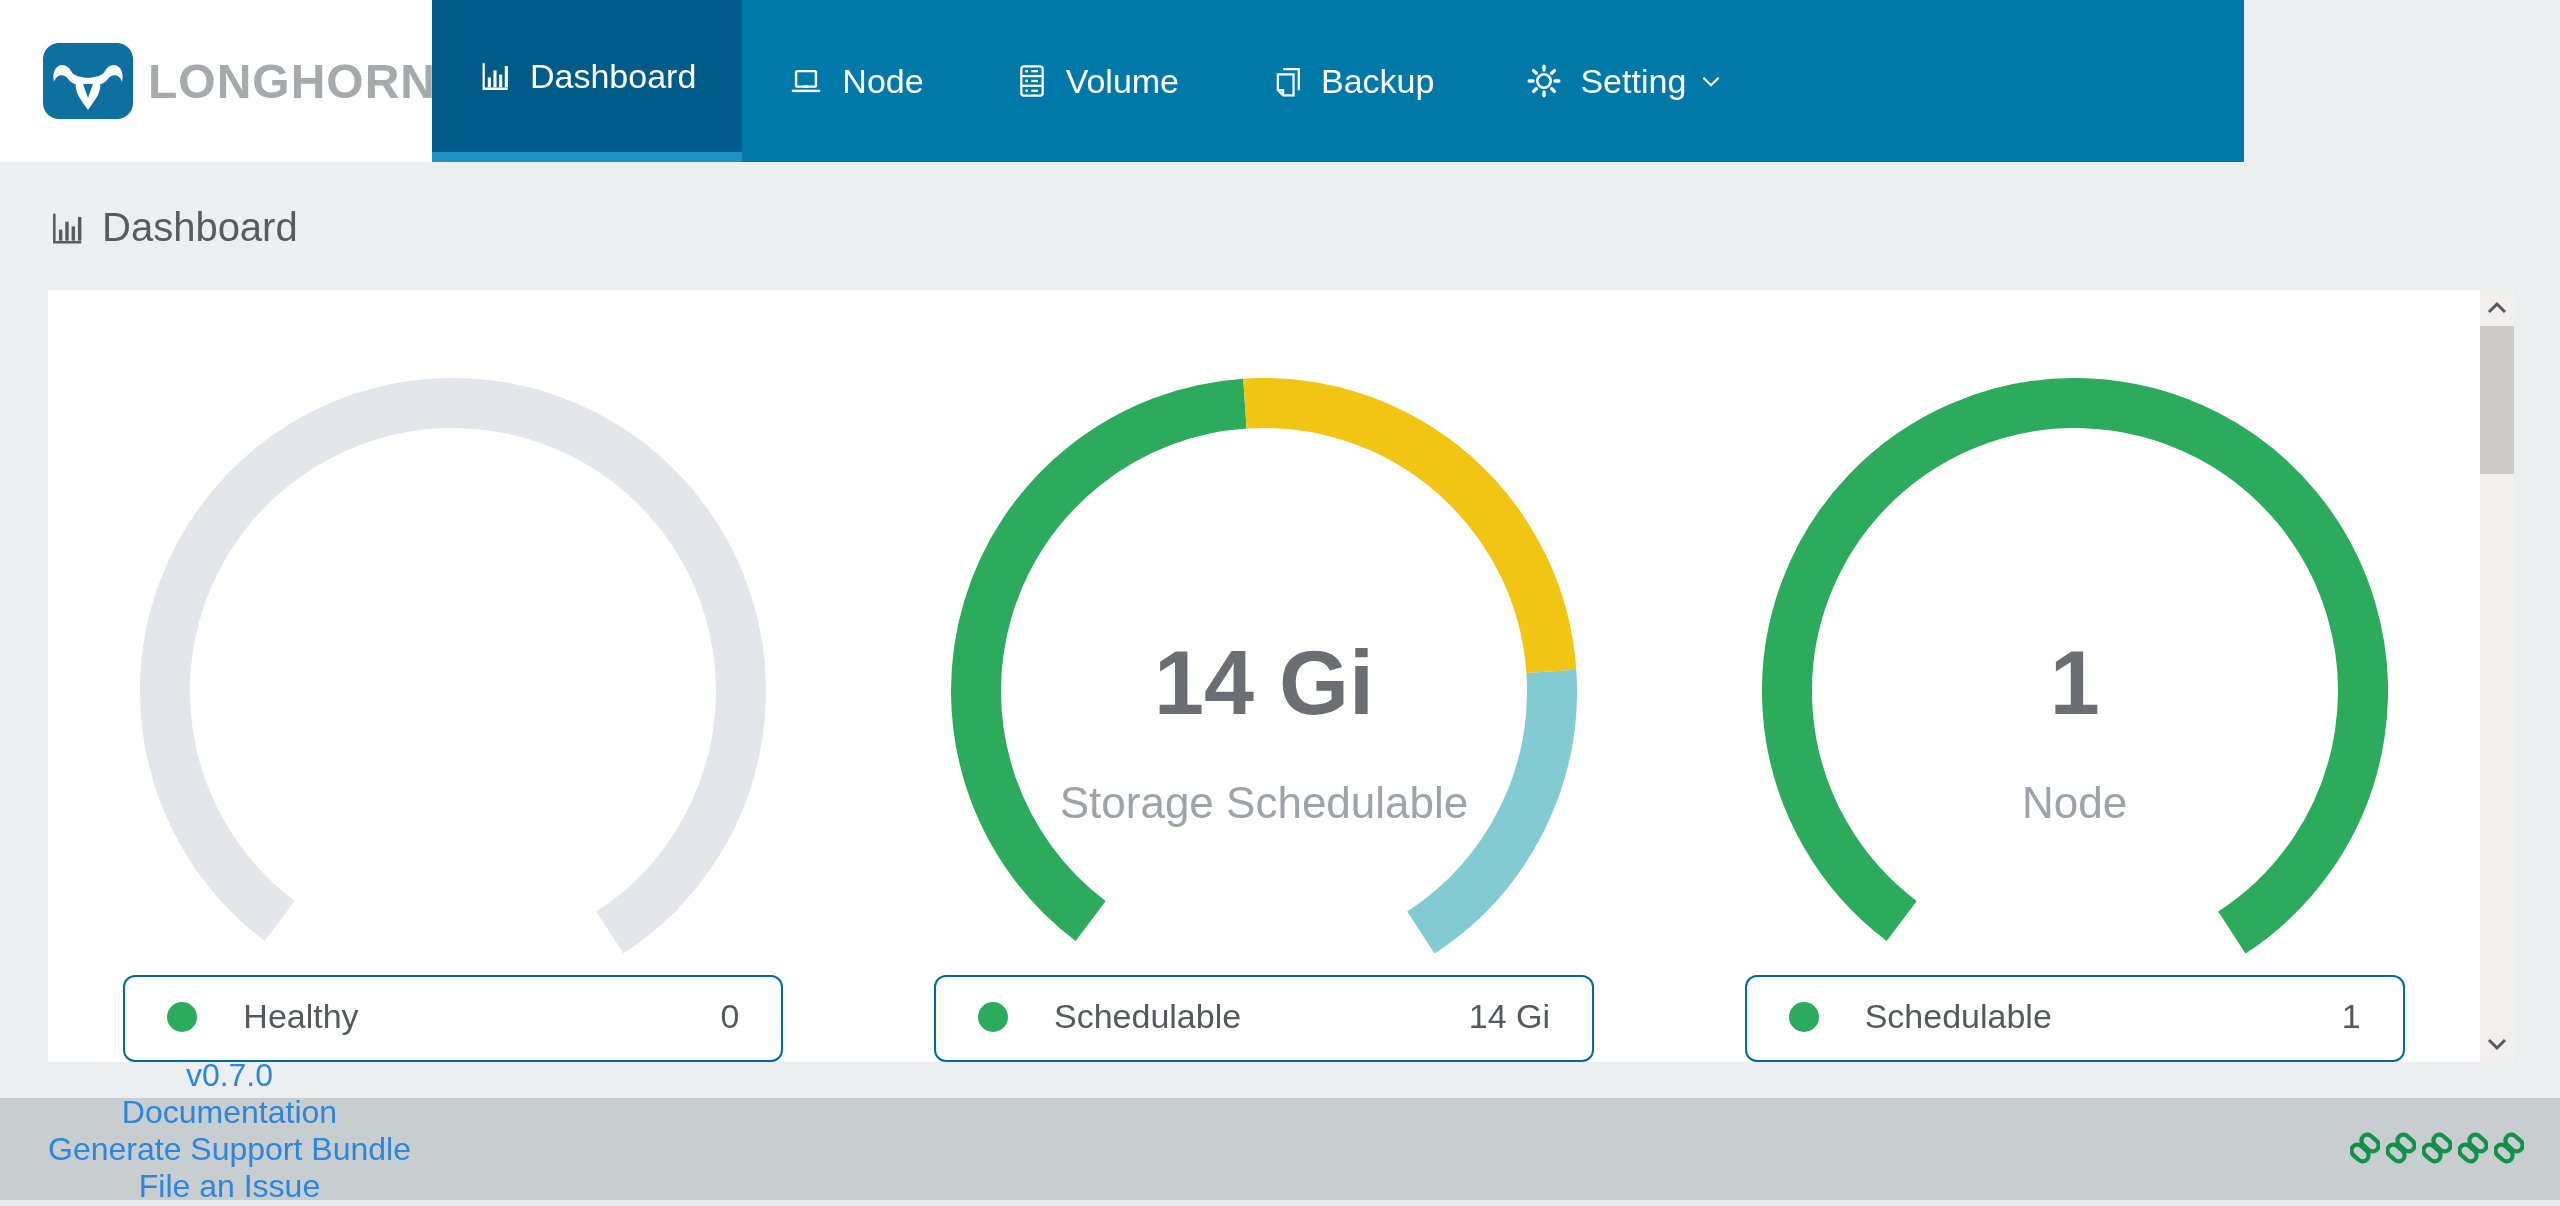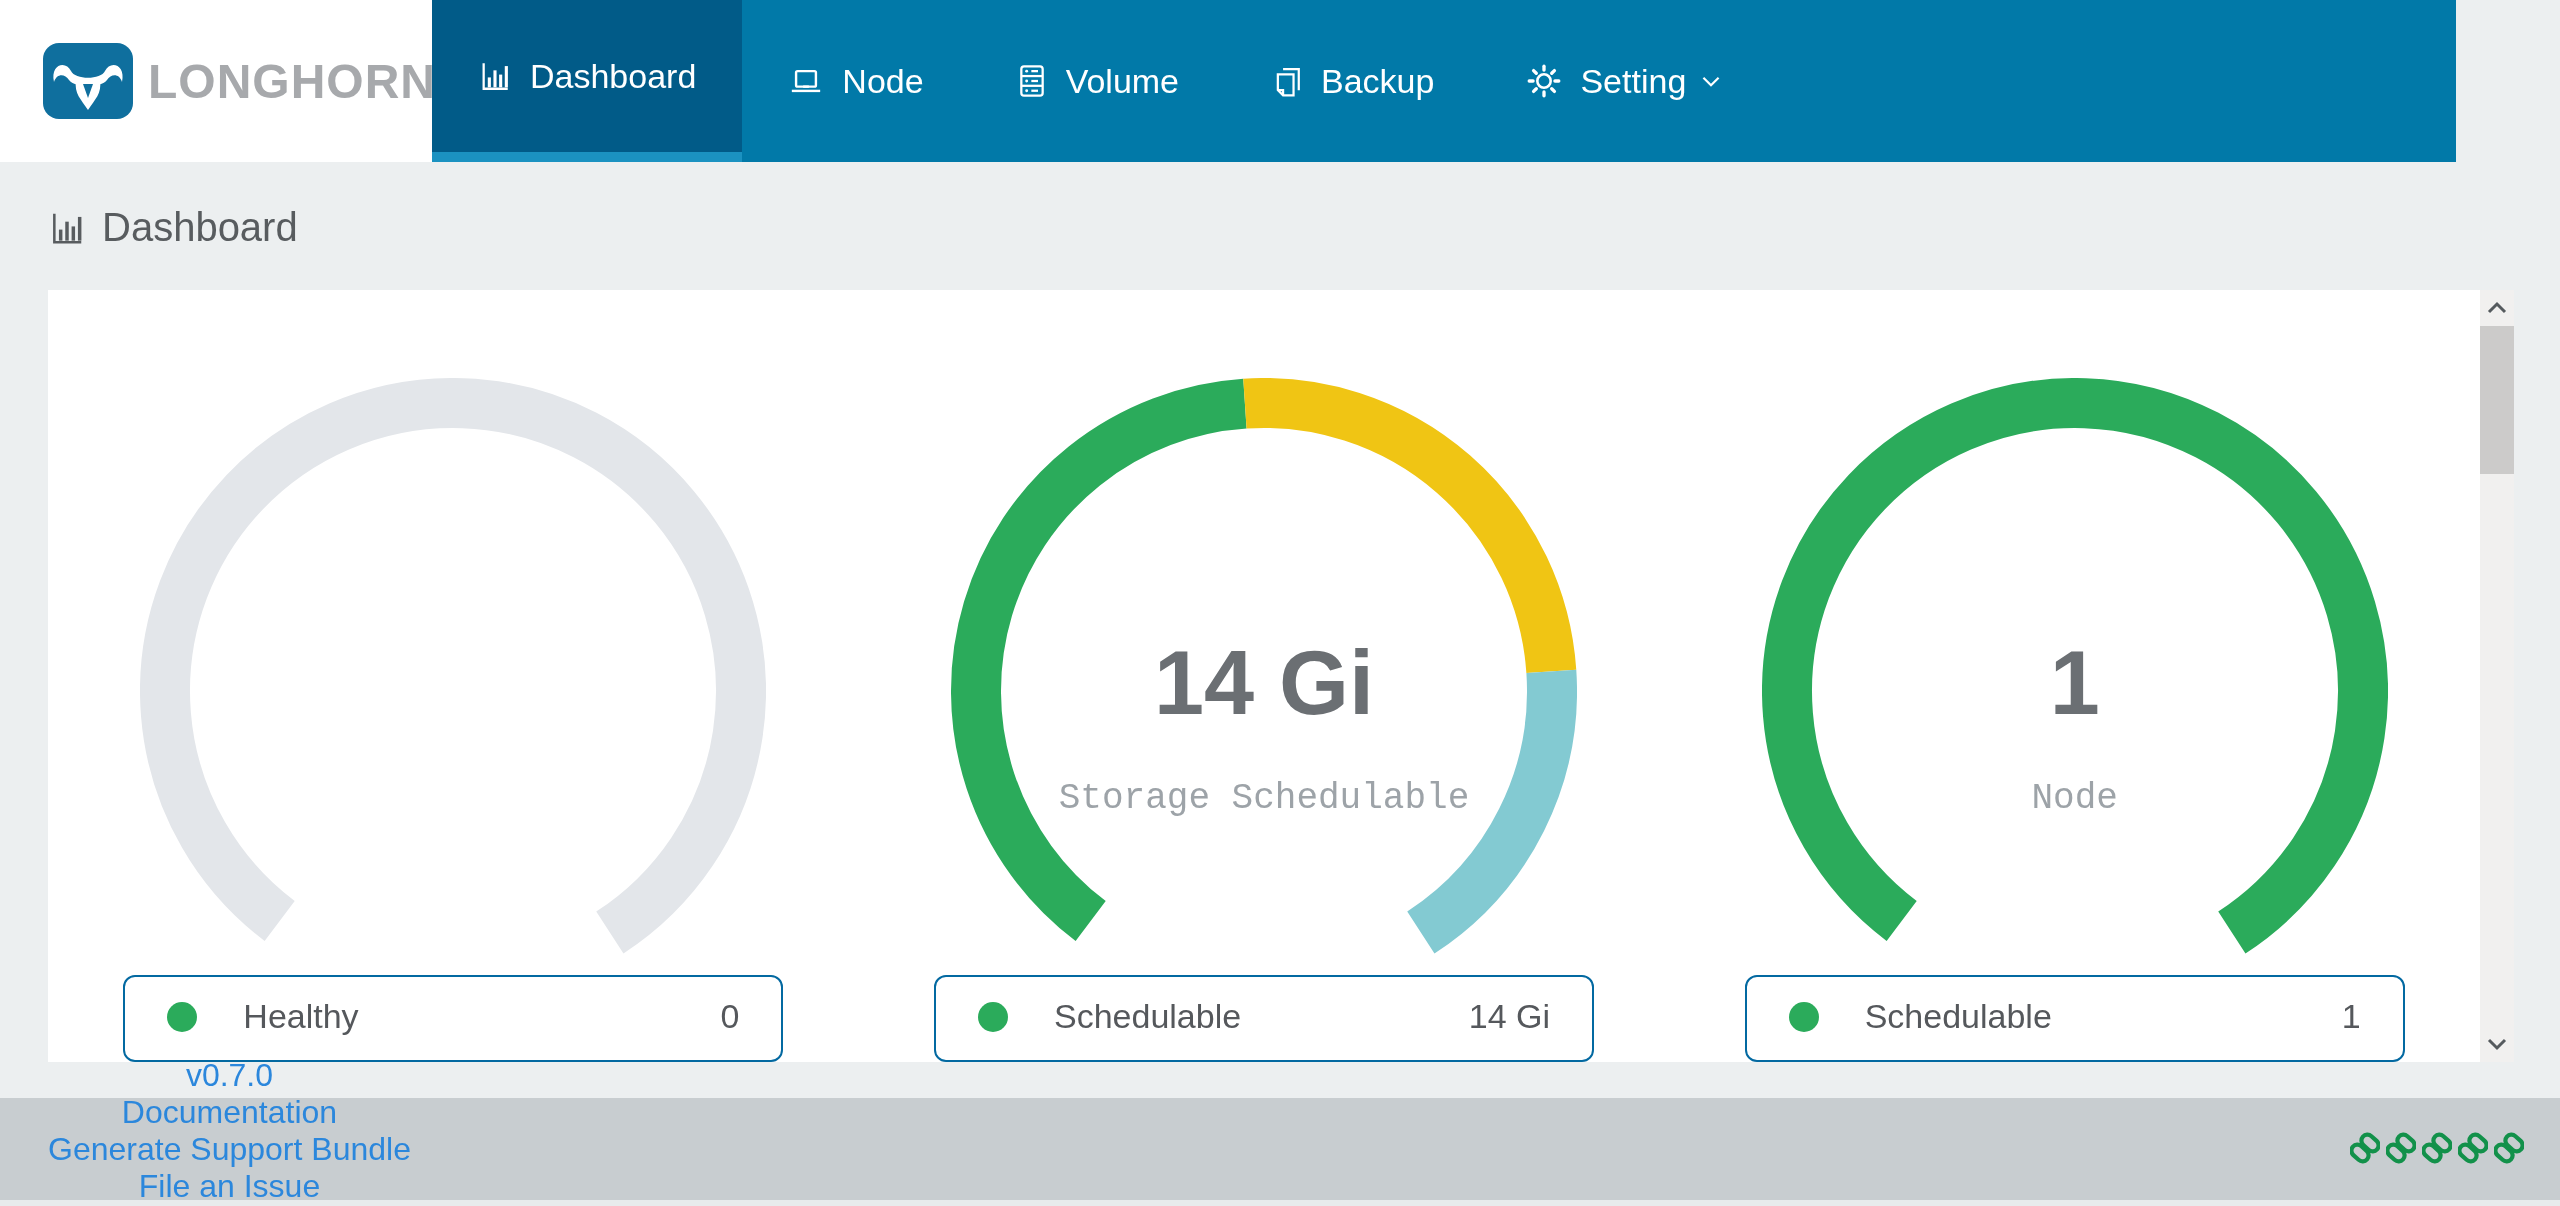--- a/index.html
+++ b/index.html
@@ -1,20 +1,20 @@
 <!DOCTYPE html>
 <html><head>
 <meta charset="utf-8">
 <style>
   * { margin:0; padding:0; box-sizing:border-box; }
   html,body { width:2560px; height:1206px; overflow:hidden;
     font-family:"Liberation Sans", sans-serif; background:#eceff0; }
 
   
-  .navbar { position:absolute; left:0; top:0; width:2456px; height:162px;
+  .navbar { position:absolute; left:0; top:0; width:2244px; height:162px;
     background:#0179a8; display:flex; align-items:stretch; }
   .brand { width:432px; height:162px; background:#ffffff; display:flex;
     align-items:center; padding-left:42px; flex:0 0 auto; }
   .brand-logo { width:92px; height:78px; flex:0 0 auto; }
   .brand-name { font-size:48px; font-weight:bold; color:#a7a9ac;
     letter-spacing:1px; margin-left:14px; }
   .nav-items { display:flex; align-items:stretch; }
   .nav-item { display:flex; align-items:center; gap:18px; padding:0 46px;
     color:#ffffff; font-size:34px; cursor:pointer; text-decoration:none; }
   .nav-item.active { background:#015b88; border-bottom:10px solid #1b92c1; }
@@ -31,21 +31,21 @@
     display:flex; }
   .gauge-col { flex:1 1 0; display:flex; flex-direction:column;
     align-items:center; }
   .gauge-wrap { position:relative; width:626px; height:626px; margin-top:88px; }
   .gauge-wrap svg { position:absolute; left:0; top:0; }
   .gauge-primary { position:absolute; left:0; right:0; top:250px; height:110px;
     text-align:center; font-size:90px; font-weight:600; color:#6b6f73;
     line-height:110px; }
   .gauge-primary.empty { font-size:64px; font-weight:400; color:#dde1e5; }
   .gauge-secondary { position:absolute; left:0; right:0; top:400px;
-    text-align:center; font-size:36px; color:#9da3a8;font-family:Liberation Mono, monospace; }
+    text-align:center; font-size:44px; color:#9da3a8; }
 
   .legend-card { width:660px; margin-top:18px; border:2px solid #0369a1;
     border-radius:12px; background:#ffffff; }
   .legend-row { display:flex; align-items:center; padding:20px 42px 24px 42px; }
   .legend-dot { width:30px; height:30px; border-radius:50%; flex:0 0 auto; }
   .legend-label { font-size:34px; color:#55585c; margin-left:46px; }
   .legend-value { font-size:34px; color:#55585c; margin-left:auto; }
 
   
   .scrollbar { position:absolute; right:0; top:0; width:34px; height:100%;

